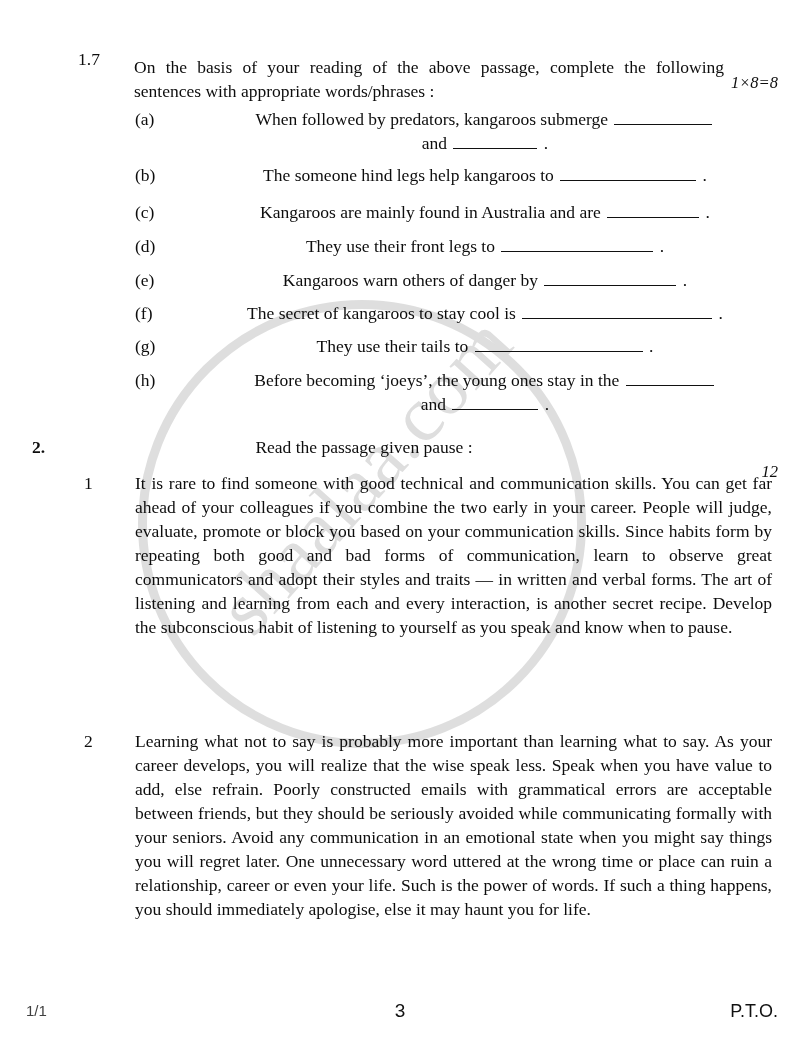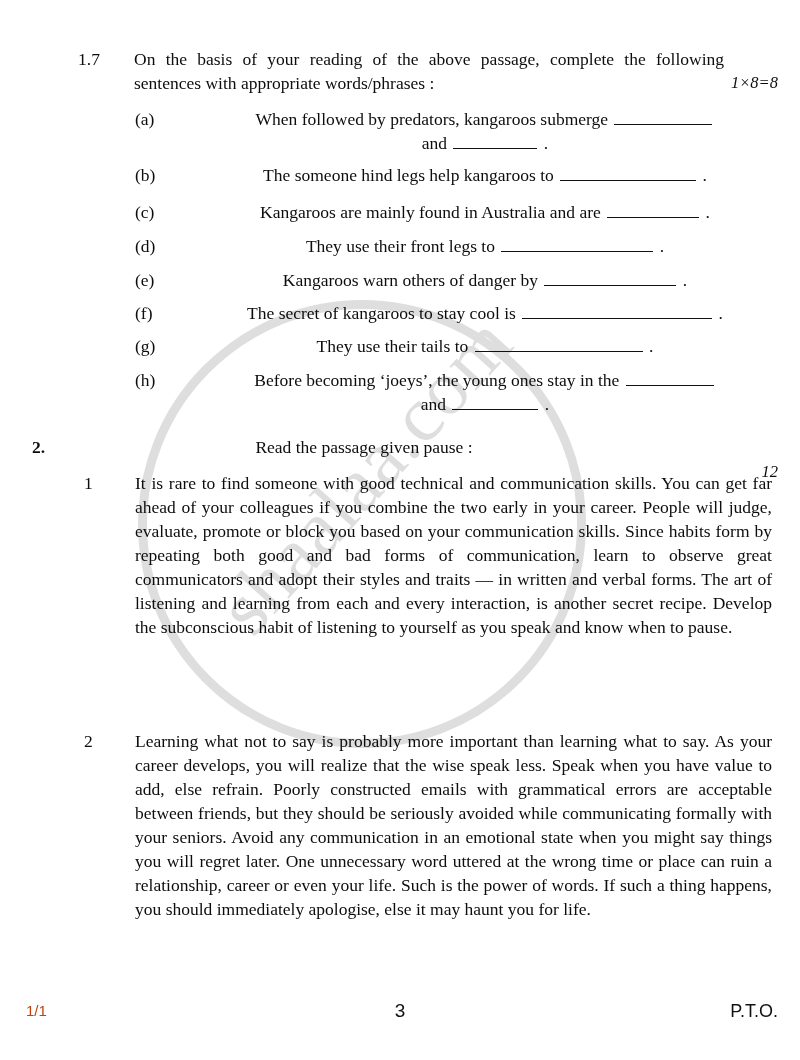--- a/index.html
+++ b/index.html
@@ -127,21 +127,21 @@
     bottom: 0;
     width: 800px;
     height: 60px;
     z-index: 3;
   }
   .f-pageref {
     position: absolute;
     left: 26px; top: 2px;
     font-family: "Liberation Sans", "DejaVu Sans", sans-serif;
     font-size: 15px;
-    color: #c2410c;
+    color: #404040;
   }
   .f-visit {
     position: absolute;
     left: 20px; top: 16px;
     font-family: "Liberation Sans", "DejaVu Sans", sans-serif;
     font-size: 19px;
     color: #111;
     white-space: nowrap;
   }
   .f-pagenum {
@@ -171,21 +171,21 @@
     <div class="wm-text">shaalaa.com</div>
   </div>
 
   <div class="ghost ghost-a">&nbsp;&nbsp;&nbsp;&nbsp;&nbsp;</div>
   <div class="ghost ghost-b">&nbsp;&nbsp;&nbsp;&nbsp;&nbsp;</div>
 
   <div class="content">
 
     <div class="row" style="left:78px; top:47px; width:700px;">
       <div class="num-q">1.7</div>
-      <div class="body-text" style="width:590px;">
+      <div class="body-text" style="width:590px;margin-top:8px;">
         <span>On the basis of your reading of the above passage, complete the</span>
         <span>following sentences with appropriate words/phrases :</span>
       </div>
     </div>
     <div class="marks" style="top:71px;">1×8=8</div>
 
     <div class="row" style="left:135px; top:107px; width:645px;">
       <div class="num-sub">(a)</div>
       <div class="body-text nojust" style="width:590px;">
         <span>When followed by predators, kangaroos submerge</span>

